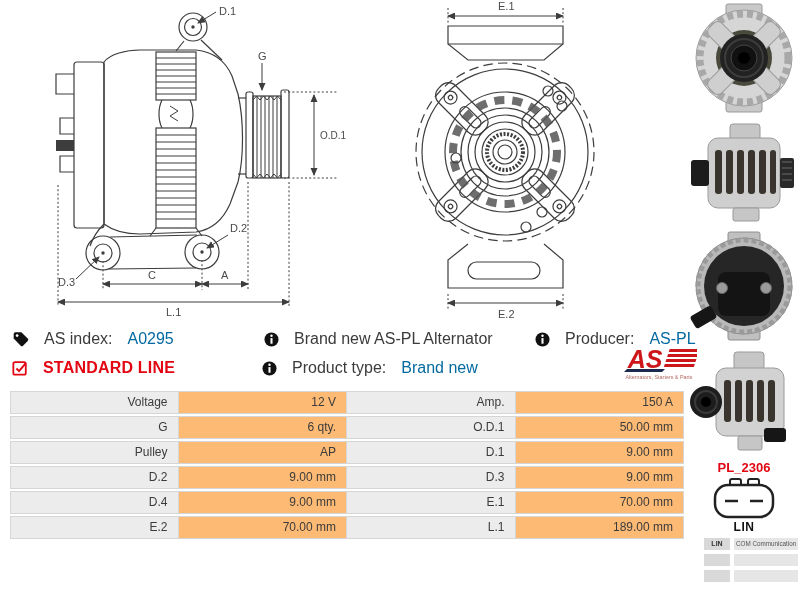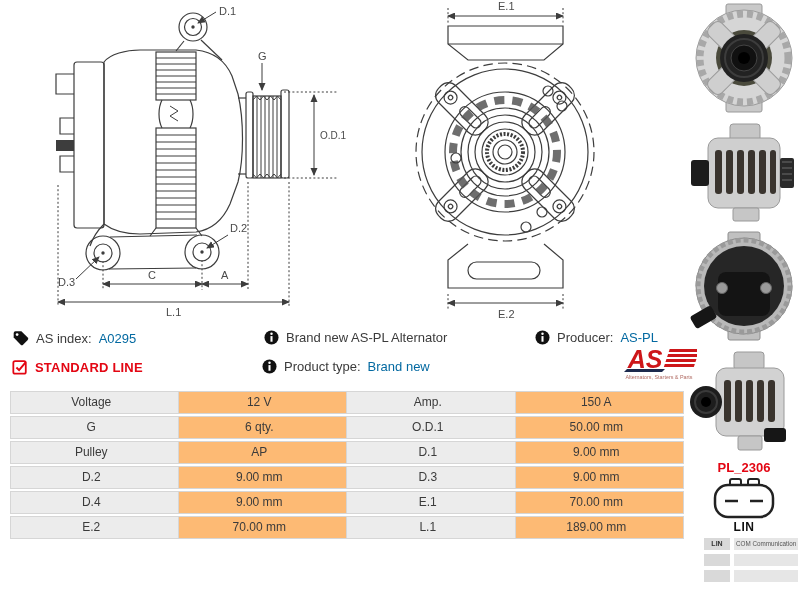--- a/index.html
+++ b/index.html
@@ -10,31 +10,31 @@
   .abs{position:absolute;}
   
   svg text{font-family:"Liberation Sans",sans-serif;}
   .dim-label{font-size:11px;fill:#4a4a4a;}
   .dim-label-sm{font-size:10px;fill:#4a4a4a;}
   .ln{stroke:#3d3d3d;stroke-width:1.2;fill:none;}
   .thin{stroke:#3d3d3d;stroke-width:1;fill:none;}
   .dot{stroke:#3d3d3d;stroke-width:1;fill:none;stroke-dasharray:2,2.2;}
   .dim{stroke:#3d3d3d;stroke-width:1;fill:none;}
   
-  .info-item{position:absolute;display:flex;align-items:center;gap:7px;font-size:13px;white-space:nowrap;text-align:right;}
+  .info-item{position:absolute;display:flex;align-items:center;gap:15px;font-size:16px;white-space:nowrap;text-align:right;}
   .info-item b{font-weight:normal;color:#0369a1;}
   .info-item .plain{color:#3b3b3b;}
   .standard{color:#e30613;font-weight:bold;letter-spacing:.2px;}
   
   table.spec{
     position:absolute;left:10px;top:389px;width:674px;
     border-collapse:separate;border-spacing:0 2px;table-layout:fixed;
   }
   table.spec td{
-    height:21px;line-height:21px;font-size:12px;text-align:center;padding:0 10px 0 4px;
+    height:21px;line-height:21px;font-size:12px;text-align:right;padding:0 10px 0 4px;
     border-top:1px solid #d6d6d6;border-bottom:1px solid #d6d6d6;border-right:1px solid #d6d6d6;
     overflow:hidden;white-space:nowrap;
   }
   table.spec td:first-child{border-left:1px solid #d6d6d6;}
   td.lbl{background:#ececec;color:#3b3b3b;}
   td.val{background:#fdba74;color:#3b3b3b;}
   
   .photo{position:absolute;left:688px;width:112px;height:112px;}
   .plug-code{position:absolute;left:688px;top:460px;width:112px;text-align:center;
     color:#e30613;font-weight:bold;font-size:13px;}

